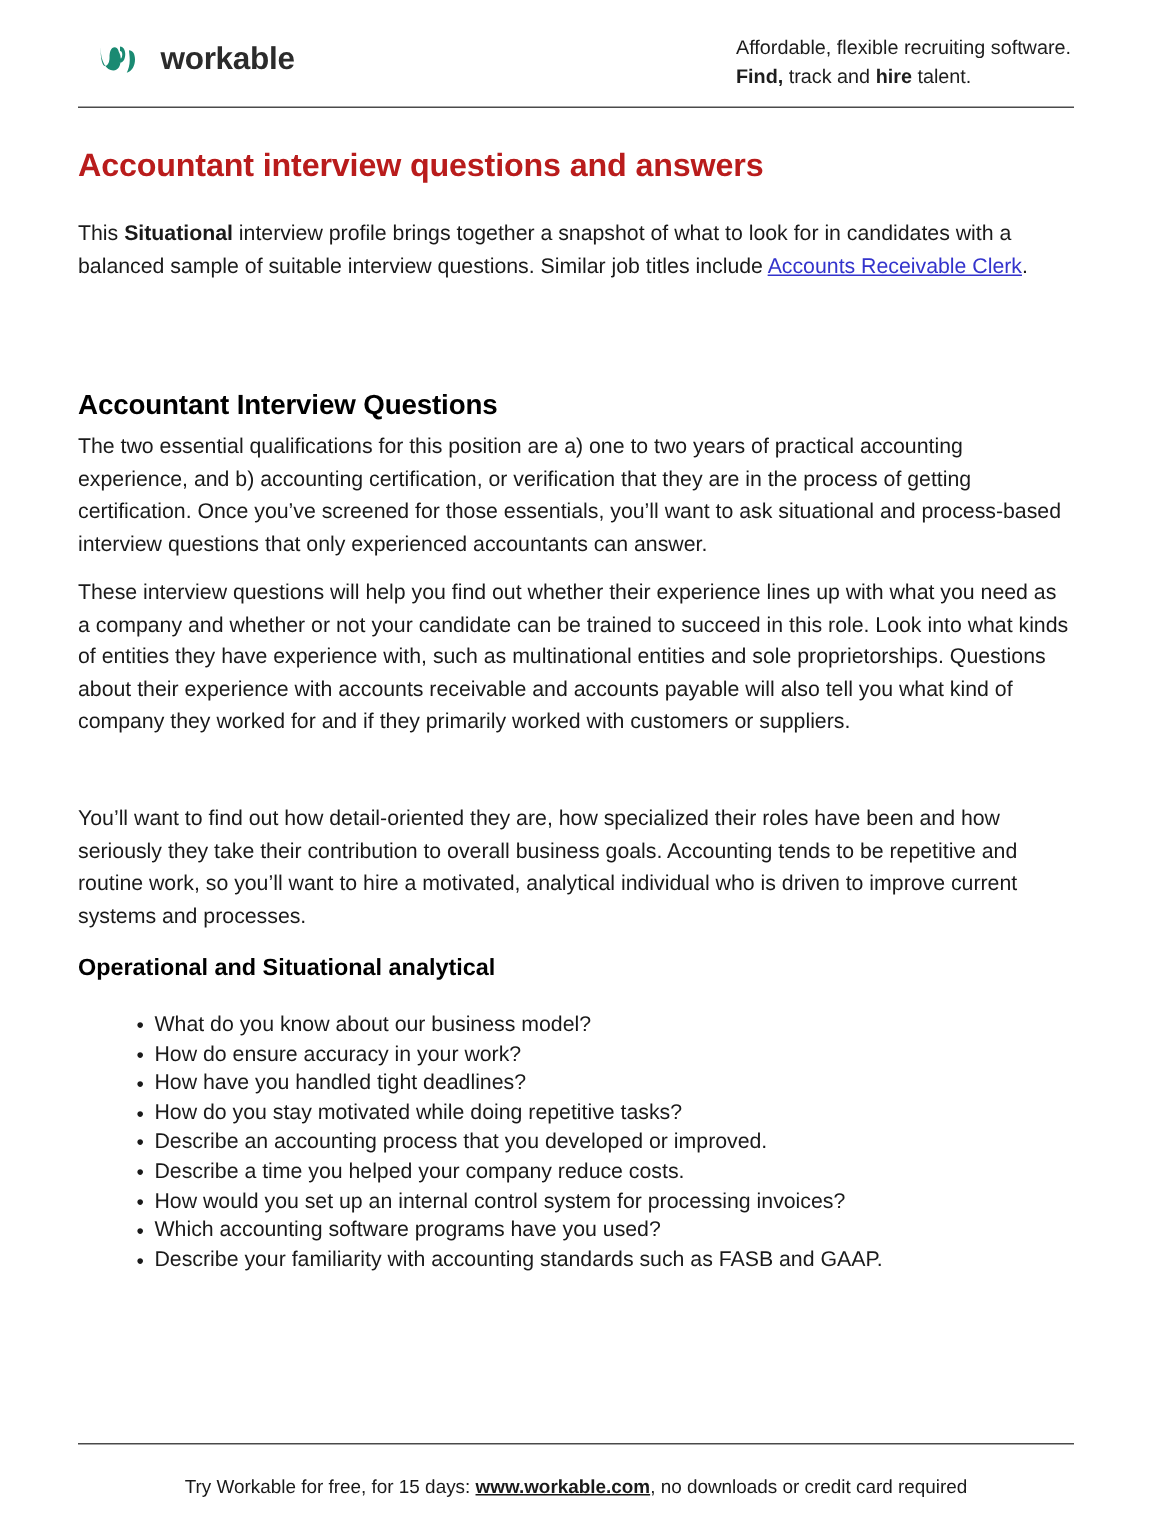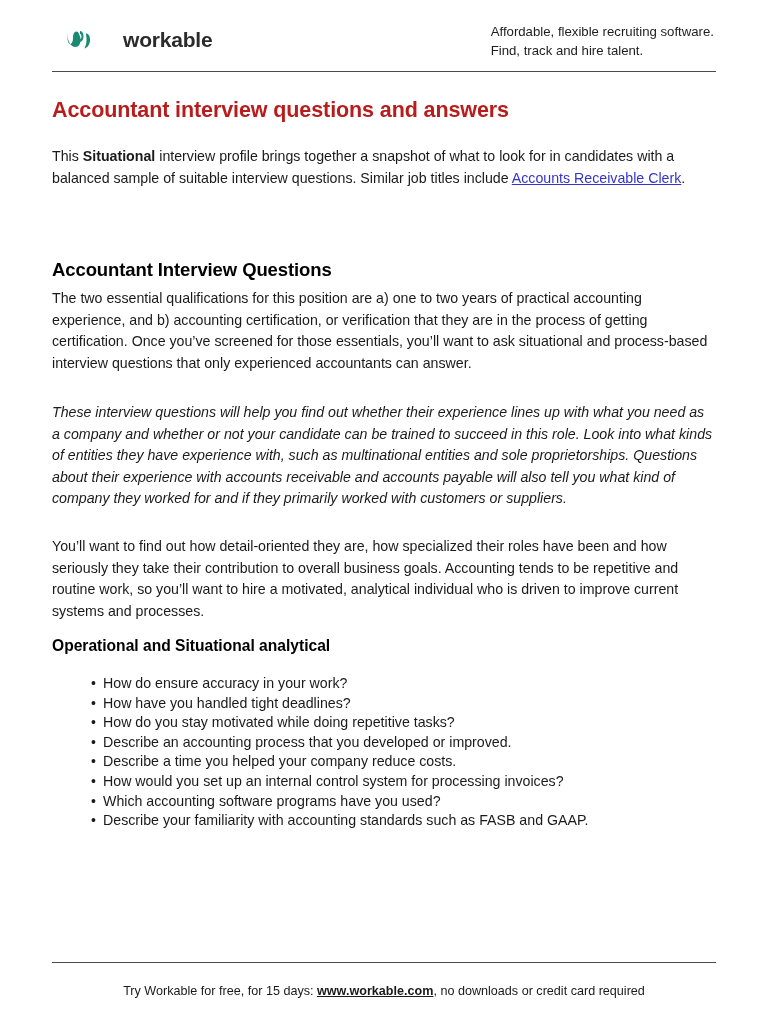--- a/index.html
+++ b/index.html
@@ -31,21 +31,21 @@
     top: 22px;
     width: 664px;
     height: 46px;
   }
   .brand {
     position: absolute;
     left: 13px;
     top: 4px;
     display: flex;
     align-items: center;
-    gap: 24px;
+    gap: 8px;
   }
   .brand-mark {
     display: block;
     width: 34px;
     height: 26px;
   }
   .brand-name {
     font-size: 21px;
     font-weight: 700;
     letter-spacing: -0.2px;
@@ -54,21 +54,21 @@
   }
   .tagline {
     position: absolute;
     right: 2px;
     top: 0px;
     text-align: left;
     font-size: 13.2px;
     line-height: 19px;
     color: #1d1d1d;
   }
-  .tagline .b { font-weight: 400; }
+  .tagline .b { font-weight: 700; }
 
   .rule-top {
     position: absolute;
     left: 52px;
     top: 71px;
     width: 664px;
     height: 0;
     border-top: 1.6px solid #4a4a4a;
   }
 
@@ -213,34 +213,35 @@
     </div>
 
     <div class="blk" style="top:161px;">
       <h2 class="section">Accountant Interview Questions</h2>
     </div>
 
     <div class="blk" style="top:192px;">
       <p class="para">The two essential qualifications for this position are a) one to two years of practical accounting experience, and b) accounting certification, or verification that they are in the process of getting certification. Once you’ve screened for those essentials, you’ll want to ask situational and process-based interview questions that only experienced accountants can answer.</p>
     </div>
 
-    <div class="blk" style="top:306px;font-style:italic;">
+    <div class="blk" style="top:289px;">
       <p class="para">These interview questions will help you find out whether their experience lines up with what you need as a company and whether or not your candidate can be trained to succeed in this role. Look into what kinds of entities they have experience with, such as multinational entities and sole proprietorships. Questions about their experience with accounts receivable and accounts payable will also tell you what kind of company they worked for and if they primarily worked with customers or suppliers.</p>
     </div>
 
     <div class="blk" style="top:440px;">
       <p class="para">You’ll want to find out how detail-oriented they are, how specialized their roles have been and how seriously they take their contribution to overall business goals. Accounting tends to be repetitive and routine work, so you’ll want to hire a motivated, analytical individual who is driven to improve current systems and processes.</p>
     </div>
 
     <div class="blk" style="top:539px;">
       <h3 class="subsection">Operational and Situational analytical</h3>
     </div>
 
     <div class="blk" style="top:578px;">
       <ul class="qlist">
+        <li>What do you know about our business model?</li>
         <li>How do ensure accuracy in your work?</li>
         <li>How have you handled tight deadlines?</li>
         <li>How do you stay motivated while doing repetitive tasks?</li>
         <li>Describe an accounting process that you developed or improved.</li>
         <li>Describe a time you helped your company reduce costs.</li>
         <li>How would you set up an internal control system for processing invoices?</li>
         <li>Which accounting software programs have you used?</li>
         <li>Describe your familiarity with accounting standards such as FASB and GAAP.</li>
       </ul>
     </div>

